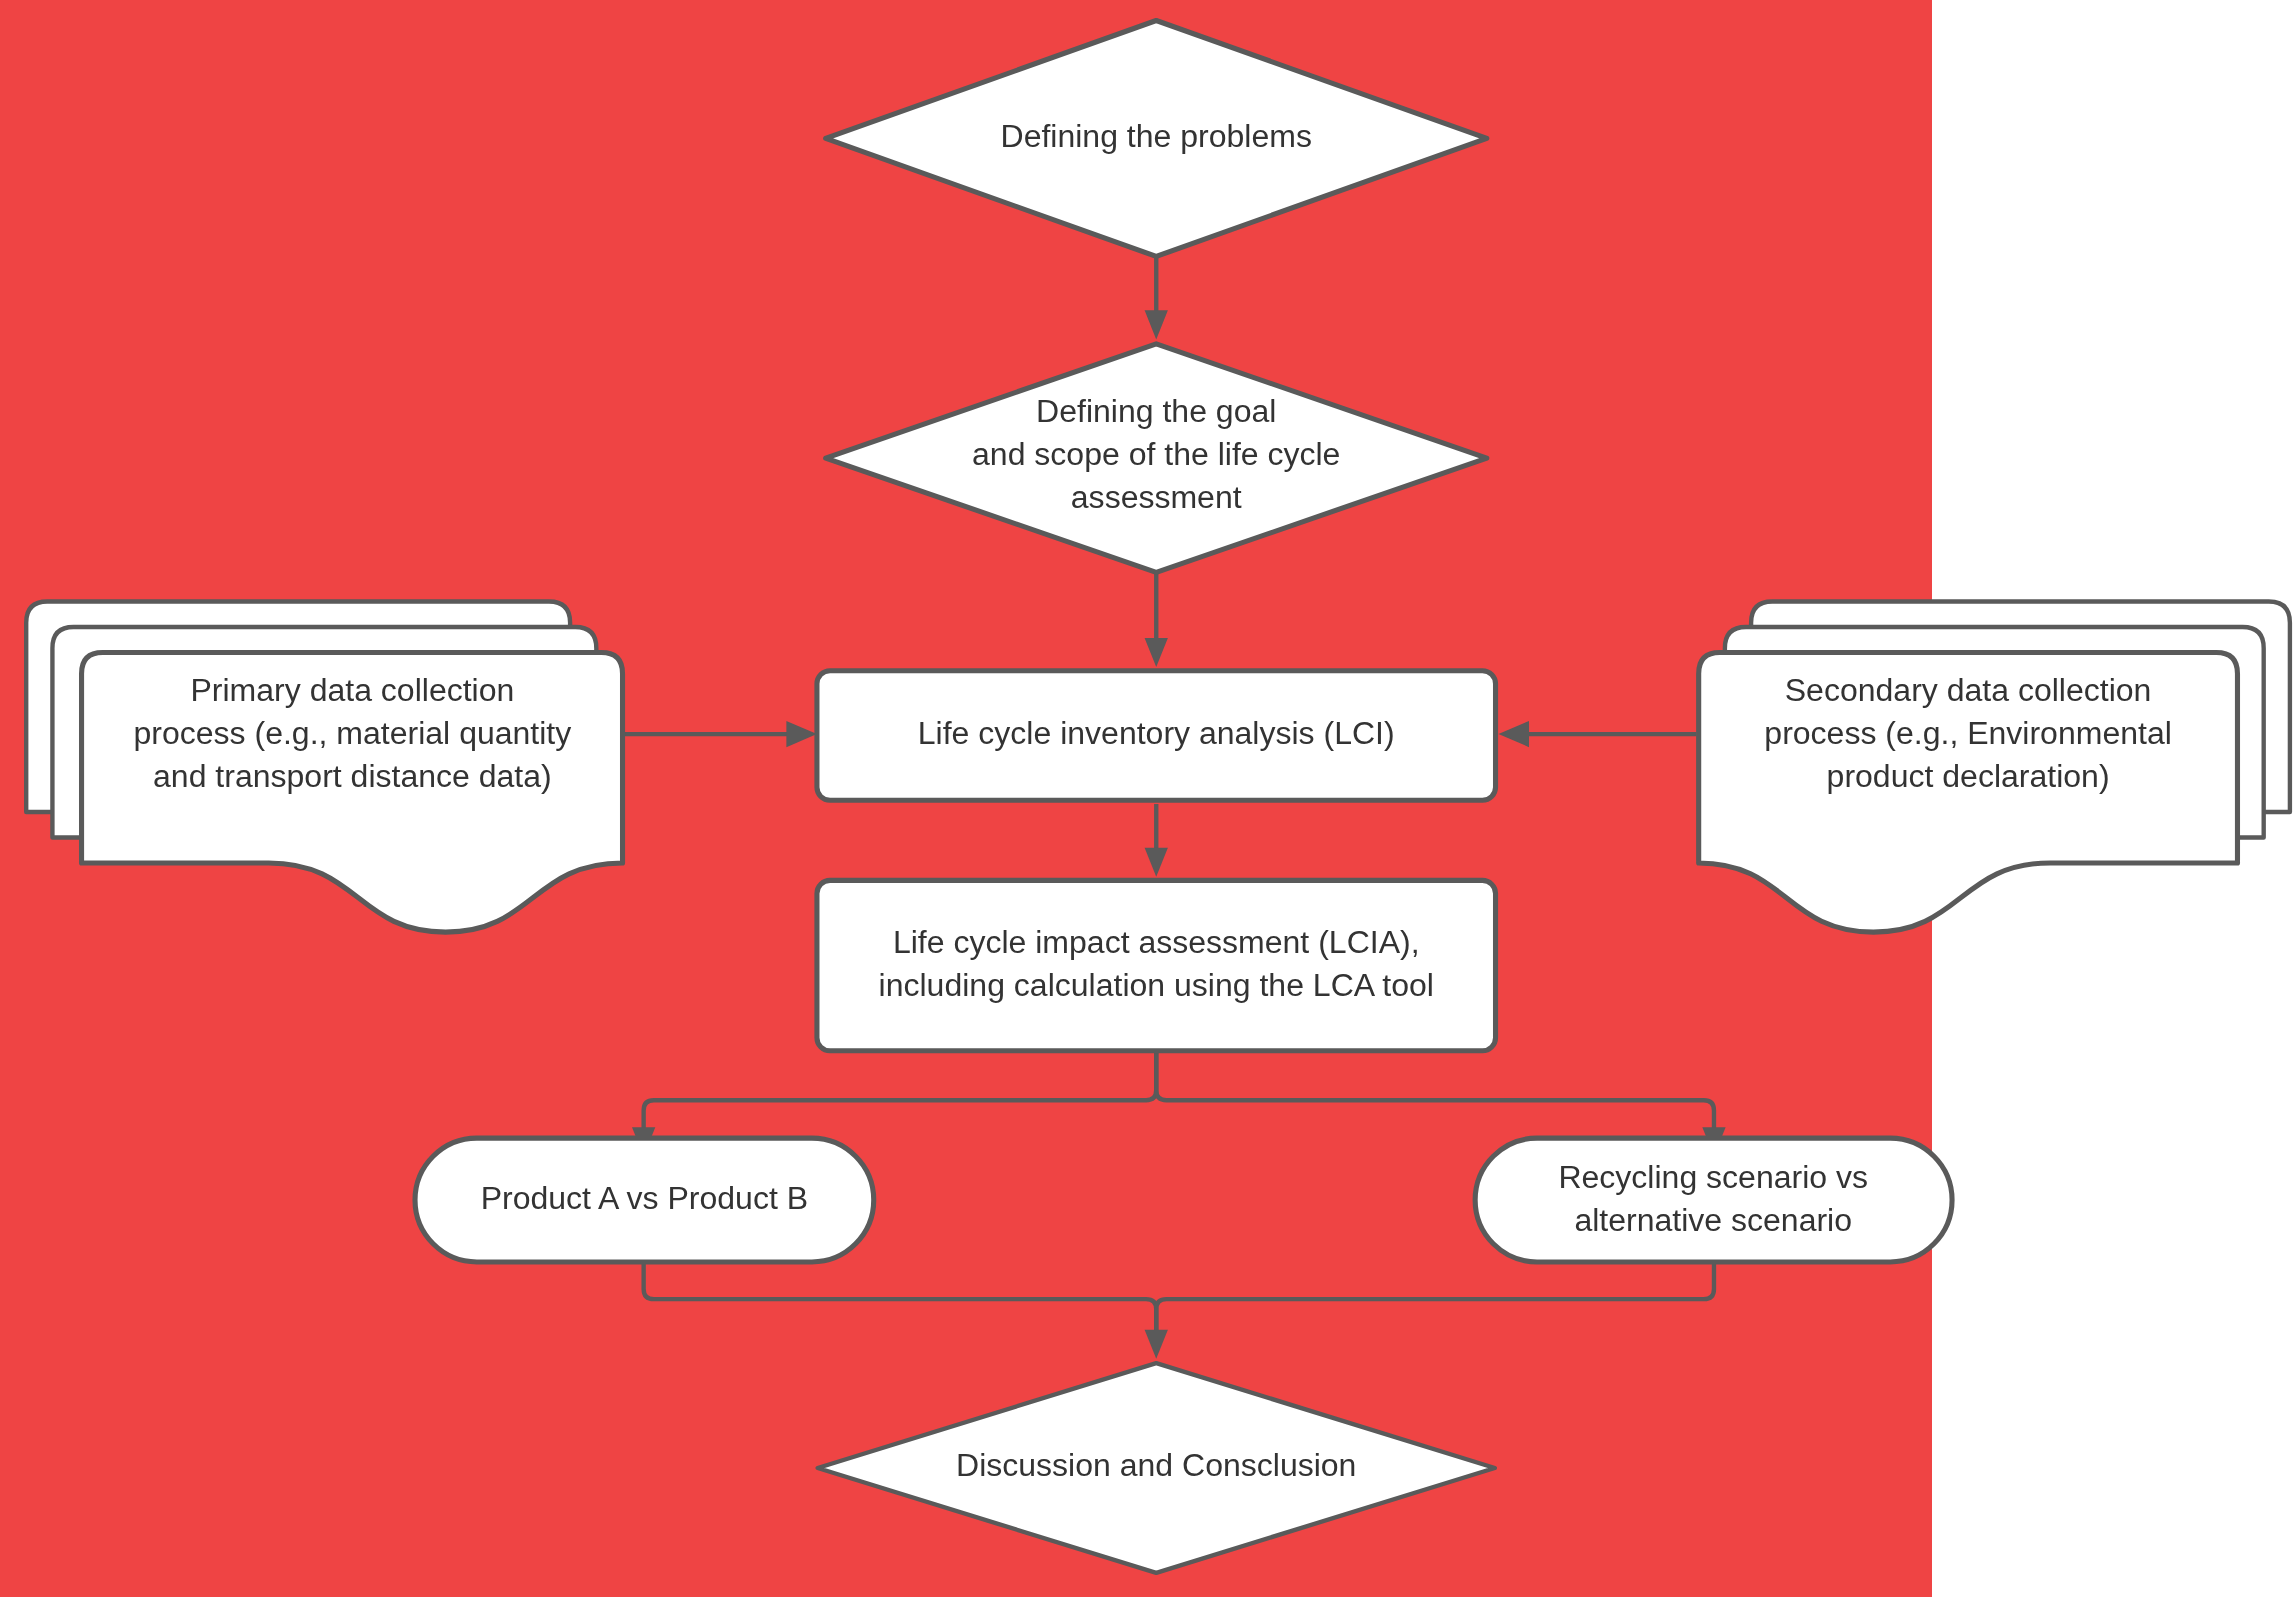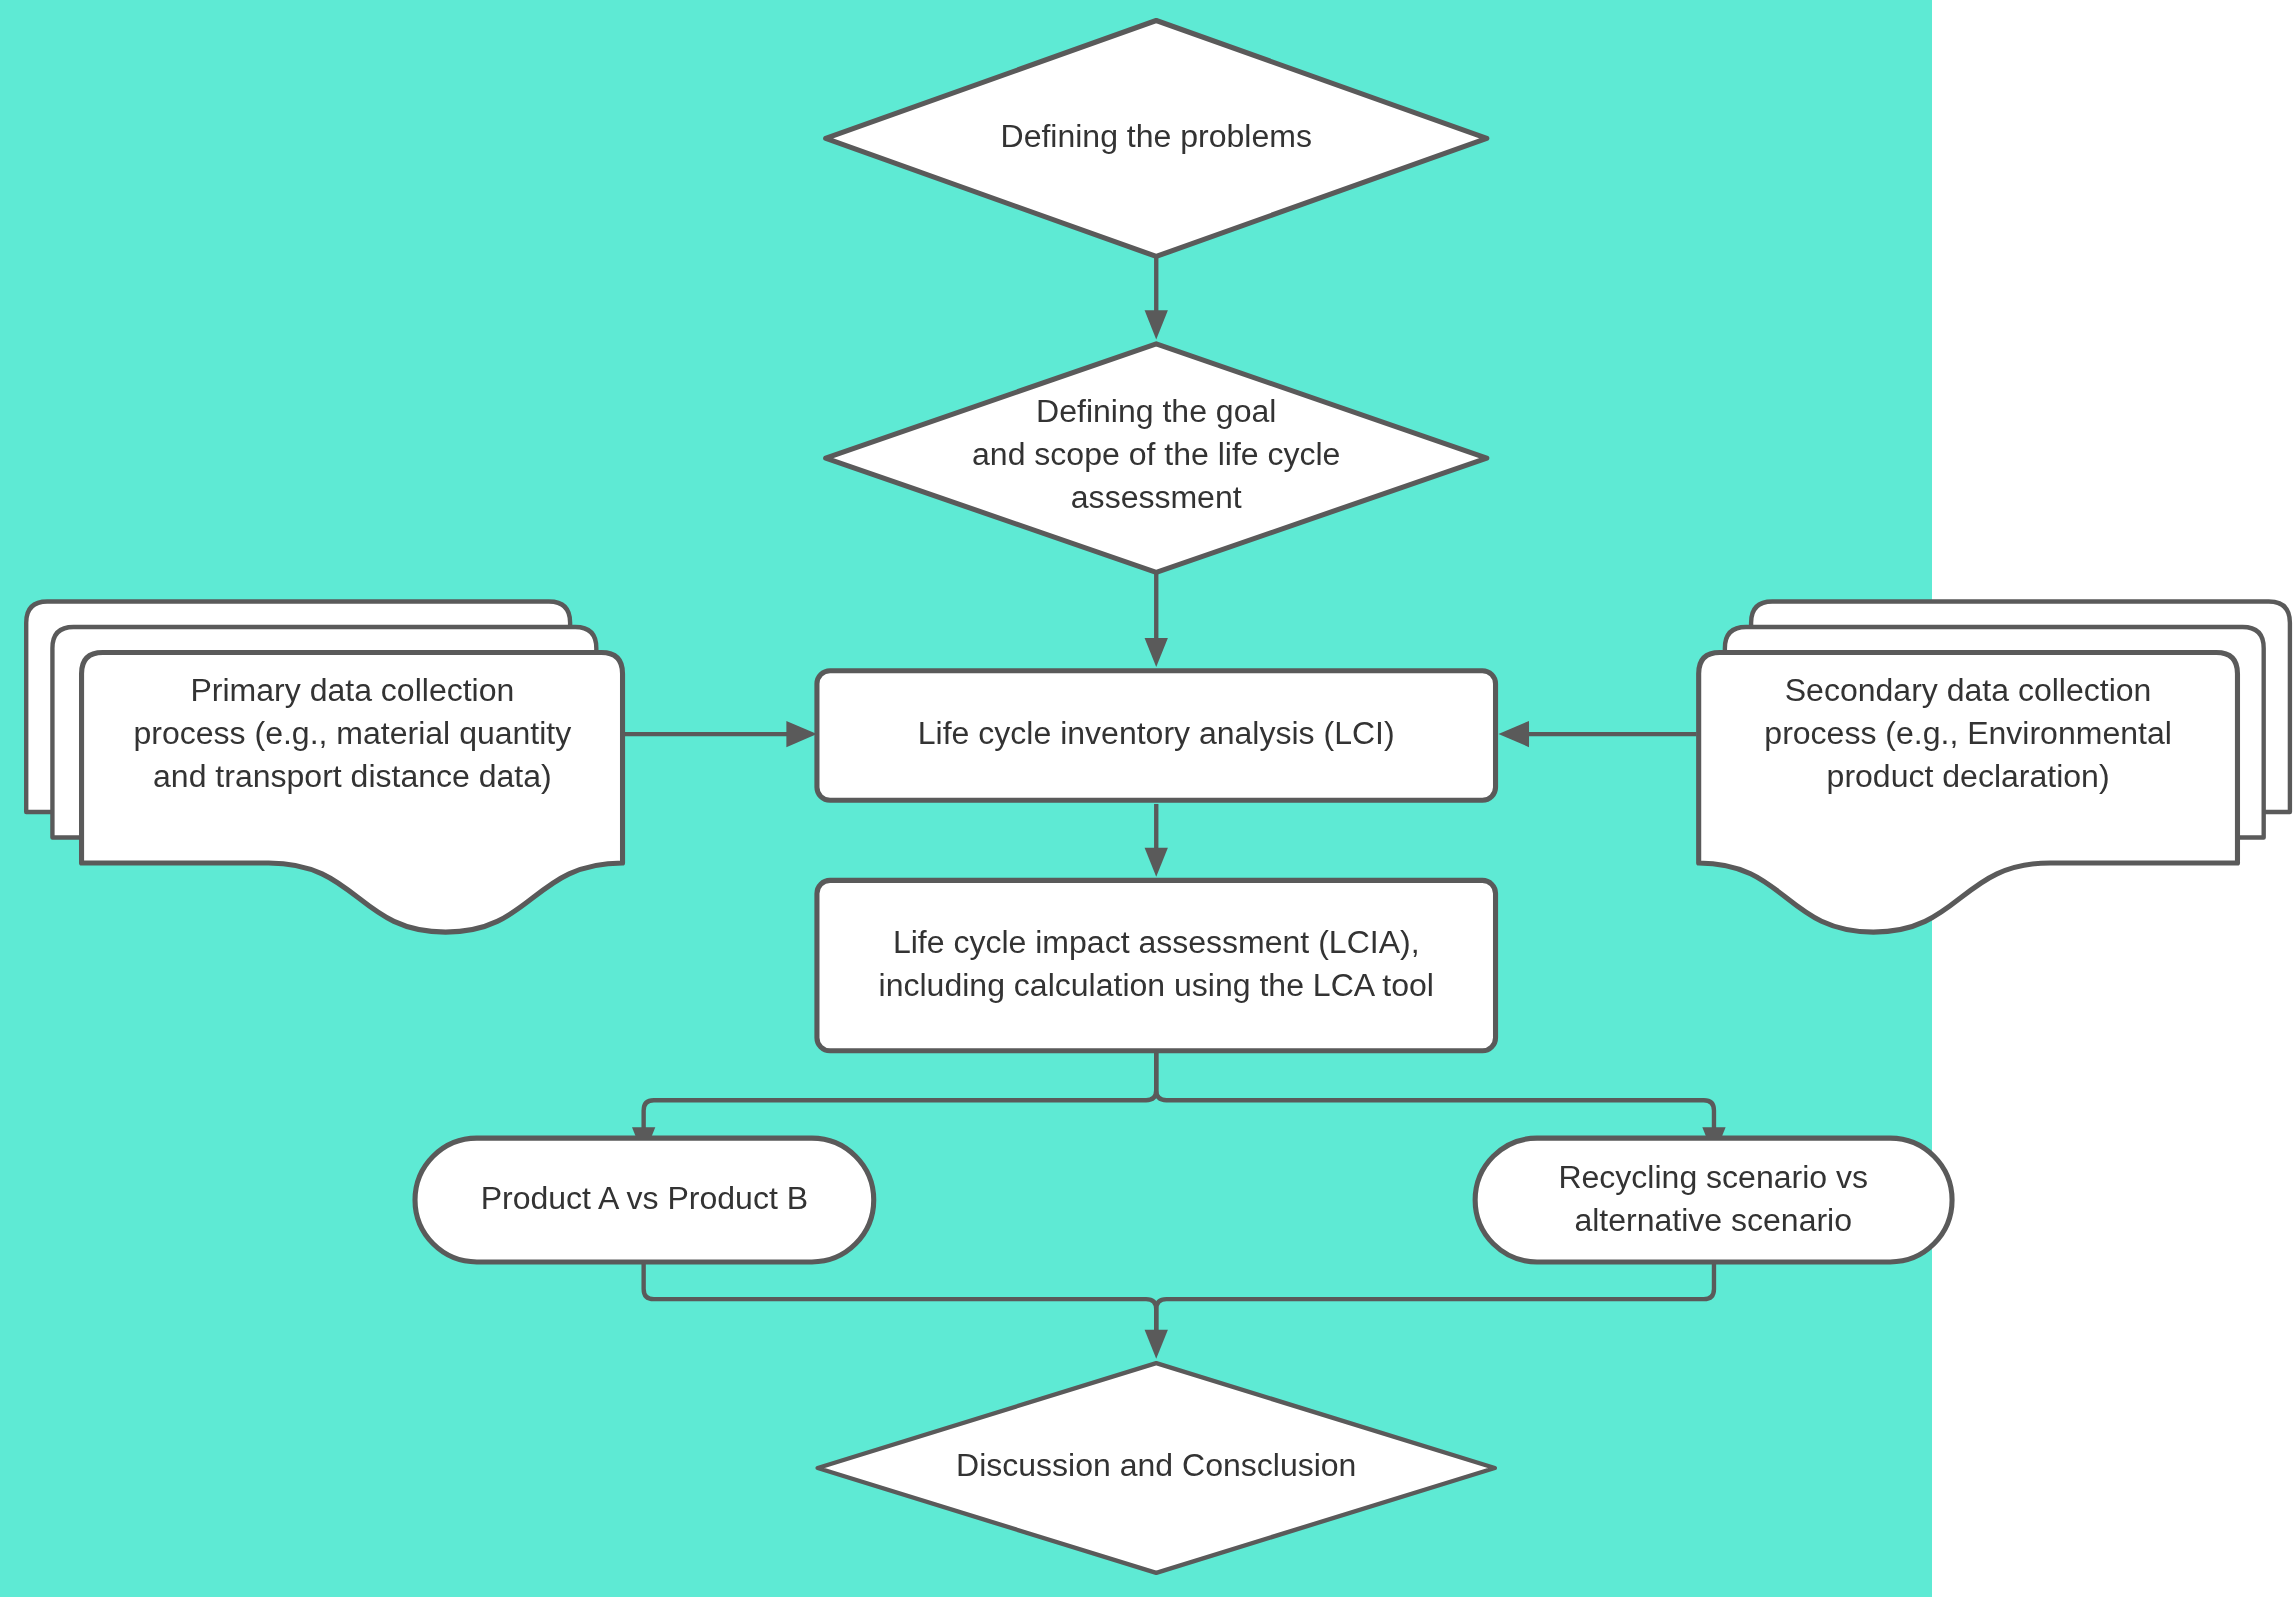--- a/index.html
+++ b/index.html
@@ -11,21 +11,21 @@
   body {
     width: 2295px;
     height: 1597px;
     overflow: hidden;
     font-family: "Liberation Sans", sans-serif;
   }
   #flowchart-root {
     position: relative;
     width: 1932px;
     height: 1597px;
-    background: #5eead4;
+    background: #ef4444;
   }
   svg.diagram {
     display: block;
     width: 2295px;
     height: 1597px;
   }
   .node-shape {
     fill: #ffffff;
     stroke: #5a5a5a;
     stroke-width: 7;

